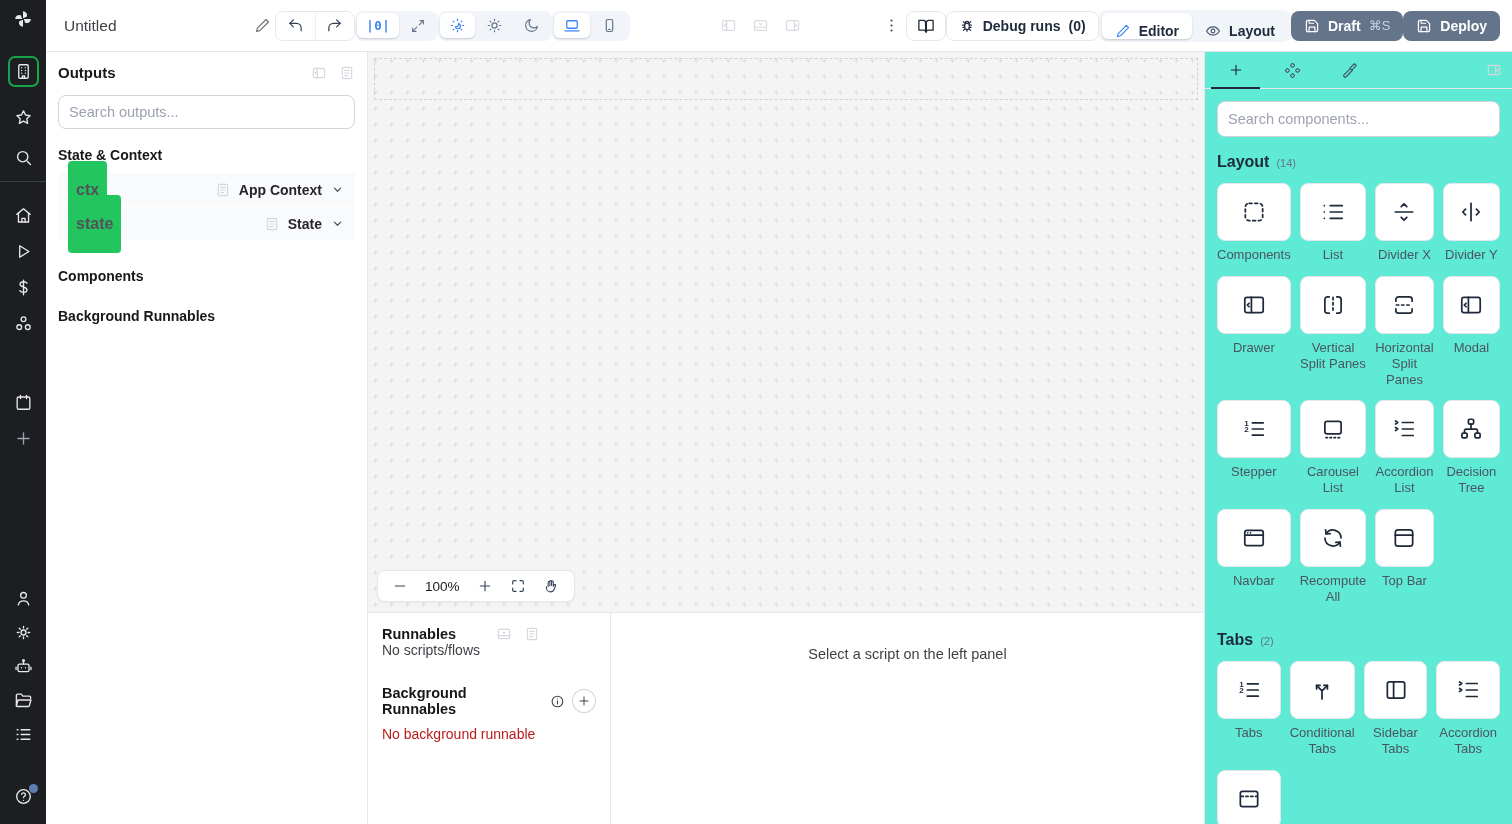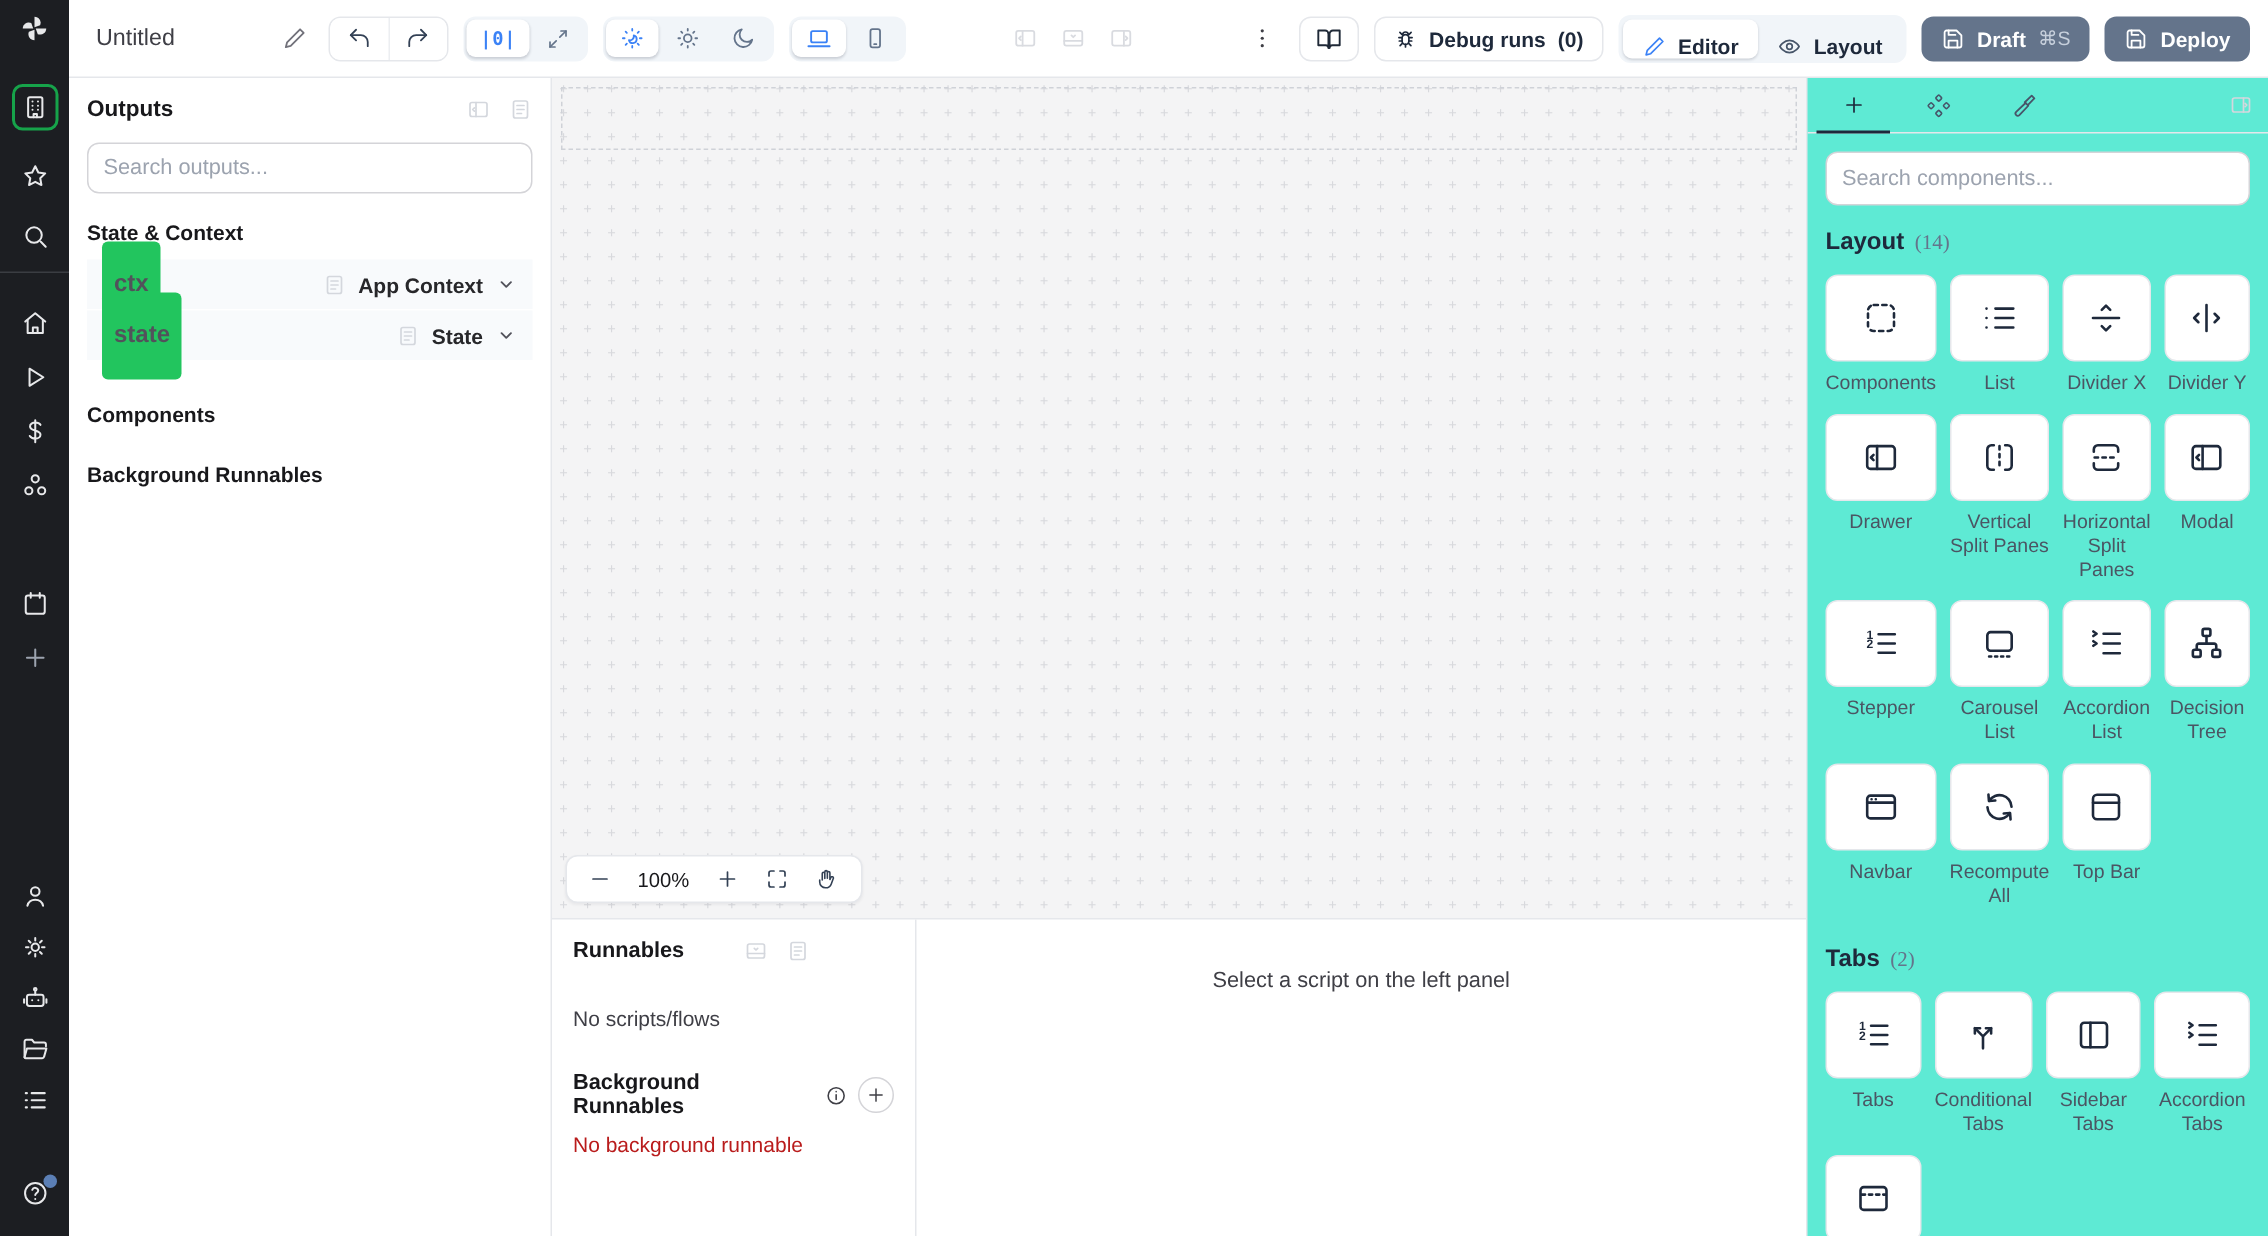--- a/index.html
+++ b/index.html
@@ -17,21 +17,21 @@
   .rail-gap { height: 26px; }
   .rail-icons-bottom { display: flex; flex-direction: column; align-items: center; gap: 15px; margin-top: auto; width: 100%; }
   .rail-help { margin: 28px 0 14px 0; position: relative; }
   .rail .ric { width: 19px; height: 19px; color: #e7e8ea; display: inline-flex; cursor: pointer; }
   .rail .selected-wrap { border: 2px solid #16a34a; border-radius: 7px; padding: 4px; display: flex; margin-top: -2px; }
   .help-dot { position: absolute; top: -3px; right: -5px; width: 9px; height: 9px; border-radius: 50%; background: #5b7fb5; }
 
   .main-col { flex: 1; display: flex; flex-direction: column; min-width: 0; }
 
   
-  .topbar { height: 52px; background: #fff; border-bottom: 1px solid #e5e7eb; display: flex; align-items: center; padding: 0 12px 0 18px; flex-shrink: 0; gap: 10px; }
+  .topbar { height: 52px; background: #fff; border-bottom: 1px solid #e5e7eb; display: flex; align-items: center; padding: 0 12px 0 18px; flex-shrink: 0; }
   .tb-title { font-size: 15.5px; font-weight: 500; color: #3f3f46; }
   .tb-left-spacer { flex: 1; max-width: 180px; }
   .ic { display: inline-flex; flex-shrink: 0; }
   .ic16 { width: 16px; height: 16px; }
   .ic17 { width: 17px; height: 17px; }
   .ic18 { width: 18px; height: 18px; }
   .pencil-btn { color: #71717a; cursor: pointer; display: inline-flex; padding: 4px; }
   .seg-border { display: flex; border: 1px solid #e5e7eb; border-radius: 8px; overflow: hidden; height: 30px; }
   .seg-border button { background: #fff; border: none; width: 39px; display: flex; align-items: center; justify-content: center; color: #334155; cursor: pointer; }
   .seg-border button + button { border-left: 1px solid #eceef1; }
@@ -80,21 +80,21 @@
   .plus-grid { position: absolute; inset: 0; overflow: hidden; color: #d8d9dd; font-family: "DejaVu Sans Mono", monospace; font-size: 9px; letter-spacing: 10.6px; line-height: 16px; white-space: pre; user-select: none; padding-left: 5px; }
   .dropzone { position: absolute; top: 6px; left: 6px; right: 6px; height: 42px; border: 1.6px dashed #cfd2d8; }
   .zoombar { position: absolute; left: 9px; bottom: 10px; background: #fff; border: 1px solid #e5e7eb; border-radius: 8px; height: 32px; display: flex; align-items: center; padding: 0 14px; gap: 17px; box-shadow: 0 1px 2px rgba(15,23,42,.05); }
   .zoombar .zb { display: inline-flex; color: #334155; cursor: pointer; background: none; border: none; padding: 0; }
   .zoom-level { font-size: 13.5px; color: #18181b; }
 
   .bottom-row { height: 212px; display: flex; border-top: 1px solid #e5e7eb; background: #fff; flex-shrink: 0; }
   .runnables { width: 242px; flex-shrink: 0; padding: 13px 14px; }
   .rn-header { display: flex; align-items: center; }
   .rn-title { font-size: 14.5px; font-weight: 700; color: #18181b; }
-  .rn-empty { margin-top: 29px; font-size: 14px; color: #3f3f46; }
+  .rn-empty { margin-top: 0; font-size: 14px; color: #3f3f46; }
   .bg-header { margin-top: 27px; display: flex; align-items: center; gap: 7px; }
   .bg-title { font-size: 14.5px; font-weight: 700; color: #18181b; }
   .info-ic { width: 15px; height: 15px; color: #3f3f46; display: inline-flex; cursor: pointer; }
   .plus-circle { width: 24px; height: 24px; border: 1px solid #d4d4d8; border-radius: 50%; background: #fff; display: flex; align-items: center; justify-content: center; color: #3f3f46; cursor: pointer; }
   .bg-empty { margin-top: 9px; font-size: 14px; color: #b91c1c; }
   .script-msg-area { flex: 1; border-left: 1px solid #e5e7eb; display: flex; justify-content: center; padding-top: 33px; }
   .script-msg { font-size: 14.5px; color: #3f3f46; }
 
   
   .components-panel { width: 308px; flex-shrink: 0; border-left: 1px solid #e5e7eb; background: #5eead4; display: flex; flex-direction: column; overflow: hidden; }
@@ -102,21 +102,21 @@
   .cp-tab { width: 57px; display: flex; align-items: center; justify-content: center; color: #475569; cursor: pointer; position: relative; }
   .cp-tab.on { color: #1e293b; }
   .cp-tab.on::after { content: ""; position: absolute; left: 4px; right: 4px; bottom: -1px; height: 2px; background: #1e293b; }
   .cp-collapse { margin-left: auto; display: flex; align-items: center; padding-right: 10px; }
   .cp-body { padding: 12px 12px 0 12px; overflow: hidden; flex: 1; }
   .cp-search input { width: 100%; height: 36px; border: 1px solid #d4d4d8; border-radius: 8px; padding: 0 10px; font-size: 14.5px; font-family: inherit; color: #27272a; outline: none; }
   .cp-search input::placeholder { color: #9ca3af; }
   .cp-section-hdr { margin: 16px 0 12px 0; display: flex; align-items: baseline; gap: 7px; }
   .cp-section-hdr.later { margin-top: 26px; }
   .cp-section-title { font-size: 16px; font-weight: 700; color: #1e293b; }
-  .cp-section-count { font-size: 14px; color: #64748b; font-family: Liberation Serif, serif; }
+  .cp-section-count { font-size: 11px; color: #64748b; }
   .comp-grid { display: grid; grid-template-columns: repeat(4, 1fr); column-gap: 9px; row-gap: 13px; }
   .comp-cell { display: flex; flex-direction: column; align-items: center; }
   .comp-card { width: 100%; height: 58px; border: 1px solid #e5e7eb; border-radius: 8px; background: #fff; display: flex; align-items: center; justify-content: center; color: #1e293b; cursor: pointer; }
   .comp-card .cicon { width: 26px; height: 26px; display: inline-flex; }
   .comp-label { margin-top: 6px; font-size: 13px; line-height: 1.22; color: #4b5563; text-align: center; }
 
   svg { width: 100%; height: 100%; display: block; }
 </style>
 </head>
 <body>

